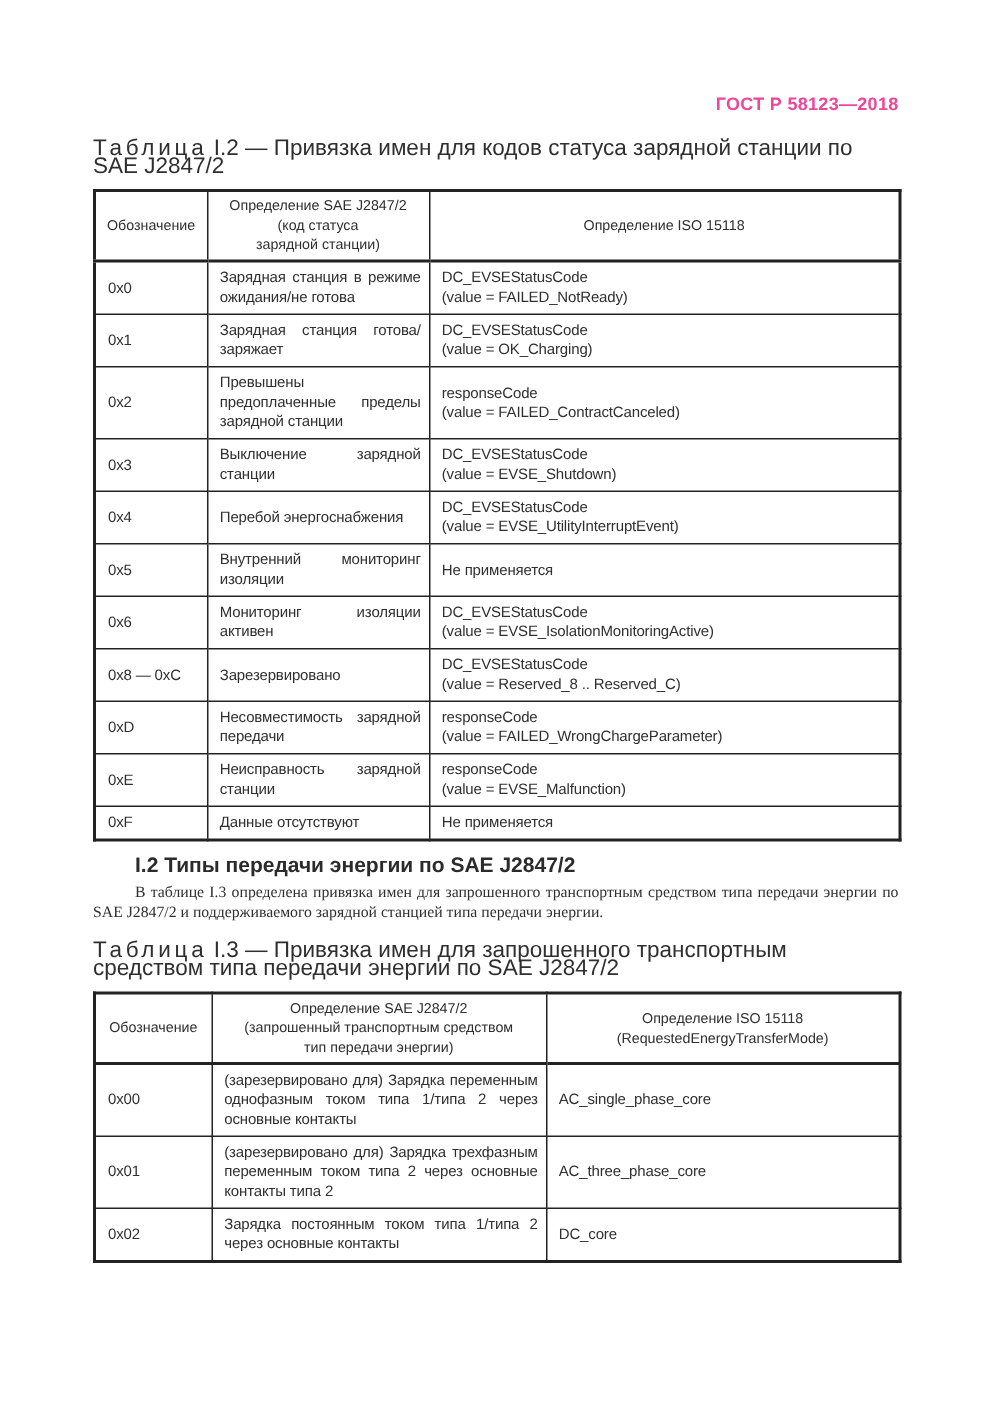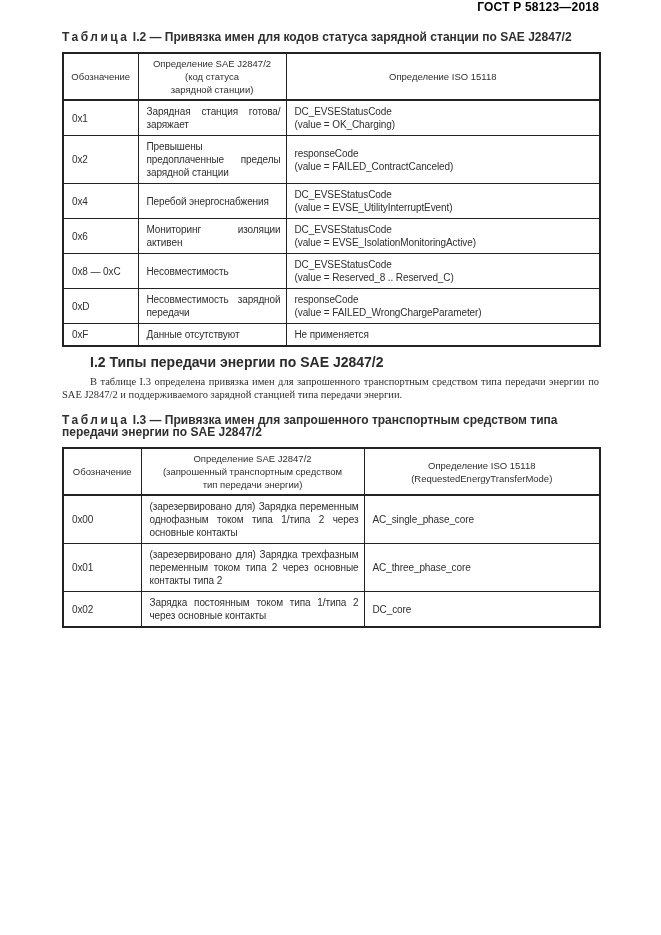--- a/index.html
+++ b/index.html
@@ -6,26 +6,27 @@
   body{
     width:661px;height:935px;position:relative;
     font-family:"Liberation Sans", sans-serif;
     color:#303030;
     -webkit-font-smoothing:antialiased;
   }
   .sheet{position:absolute;left:0;top:0;width:661px;height:935px;background:#ffffff;}
   .content{position:absolute;left:62px;top:0;width:537px;}
 
   .doc-header{
-    font-size:12px;font-weight:bold;text-align:right;color:#000000;
+    margin-top:62px;
+    font-size:12px;font-weight:bold;text-align:right;color:#ec4899;
     letter-spacing:0.2px;
   }
 
   .caption{
-    margin:0;font-size:12px;color:#2f2f2f;line-height:12px;font-weight:bold;
+    margin:0;font-size:15px;color:#2f2f2f;line-height:12px;
   }
   .caption-1{margin-top:17px;}
   .caption-2{margin-top:13px;}
   .cap-word{letter-spacing:2.5px;}
 
   table{
     border-collapse:collapse;table-layout:fixed;width:537px;
     margin-top:9px;
   }
   table, th, td{border:1px solid #222222;}
@@ -85,54 +86,77 @@
         <tr>
           <th>Обозначение</th>
           <th>Определение SAE J2847/2
 (код статуса
 зарядной станции)</th>
           <th>Определение ISO 15118</th>
         </tr>
       </thead>
       <tbody>
         <tr>
+          <td class="c-code">0x0</td>
+          <td class="c-def">Зарядная станция в режиме ожидания/не готова</td>
+          <td class="c-iso">DC_EVSEStatusCode
+(value = FAILED_NotReady)</td>
+        </tr>
+        <tr>
           <td class="c-code">0x1</td>
           <td class="c-def">Зарядная станция готова/заряжает</td>
           <td class="c-iso">DC_EVSEStatusCode
 (value = OK_Charging)</td>
         </tr>
         <tr>
           <td class="c-code">0x2</td>
           <td class="c-def">Превышены предоплаченные пределы зарядной станции</td>
           <td class="c-iso">responseCode
 (value = FAILED_ContractCanceled)</td>
         </tr>
         <tr>
+          <td class="c-code">0x3</td>
+          <td class="c-def">Выключение зарядной станции</td>
+          <td class="c-iso">DC_EVSEStatusCode
+(value = EVSE_Shutdown)</td>
+        </tr>
+        <tr>
           <td class="c-code">0x4</td>
           <td class="c-def">Перебой энергоснабжения</td>
           <td class="c-iso">DC_EVSEStatusCode
 (value = EVSE_UtilityInterruptEvent)</td>
         </tr>
         <tr>
+          <td class="c-code">0x5</td>
+          <td class="c-def">Внутренний мониторинг изоляции</td>
+          <td class="c-iso">Не применяется</td>
+        </tr>
+        <tr>
           <td class="c-code">0x6</td>
           <td class="c-def">Мониторинг изоляции активен</td>
           <td class="c-iso">DC_EVSEStatusCode
 (value = EVSE_IsolationMonitoringActive)</td>
         </tr>
         <tr>
           <td class="c-code">0x8 — 0xC</td>
-          <td class="c-def">Несовместимость</td>
+          <td class="c-def">Зарезервировано</td>
           <td class="c-iso">DC_EVSEStatusCode
 (value = Reserved_8 .. Reserved_C)</td>
         </tr>
         <tr>
           <td class="c-code">0xD</td>
           <td class="c-def">Несовместимость зарядной передачи</td>
           <td class="c-iso">responseCode
 (value = FAILED_WrongChargeParameter)</td>
+        </tr>
+        <tr>
+          <td class="c-code">0xE</td>
+          <td class="c-def">Неисправность зарядной станции</td>
+          <td class="c-iso">responseCode
+(value = EVSE_Malfunction)</td>
         </tr>
         <tr>
           <td class="c-code">0xF</td>
           <td class="c-def">Данные отсутствуют</td>
           <td class="c-iso">Не применяется</td>
         </tr>
       </tbody>
     </table>
 
 

